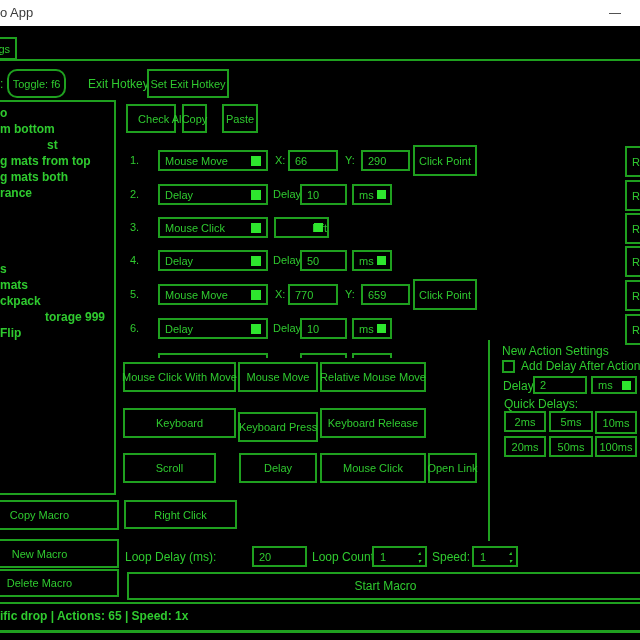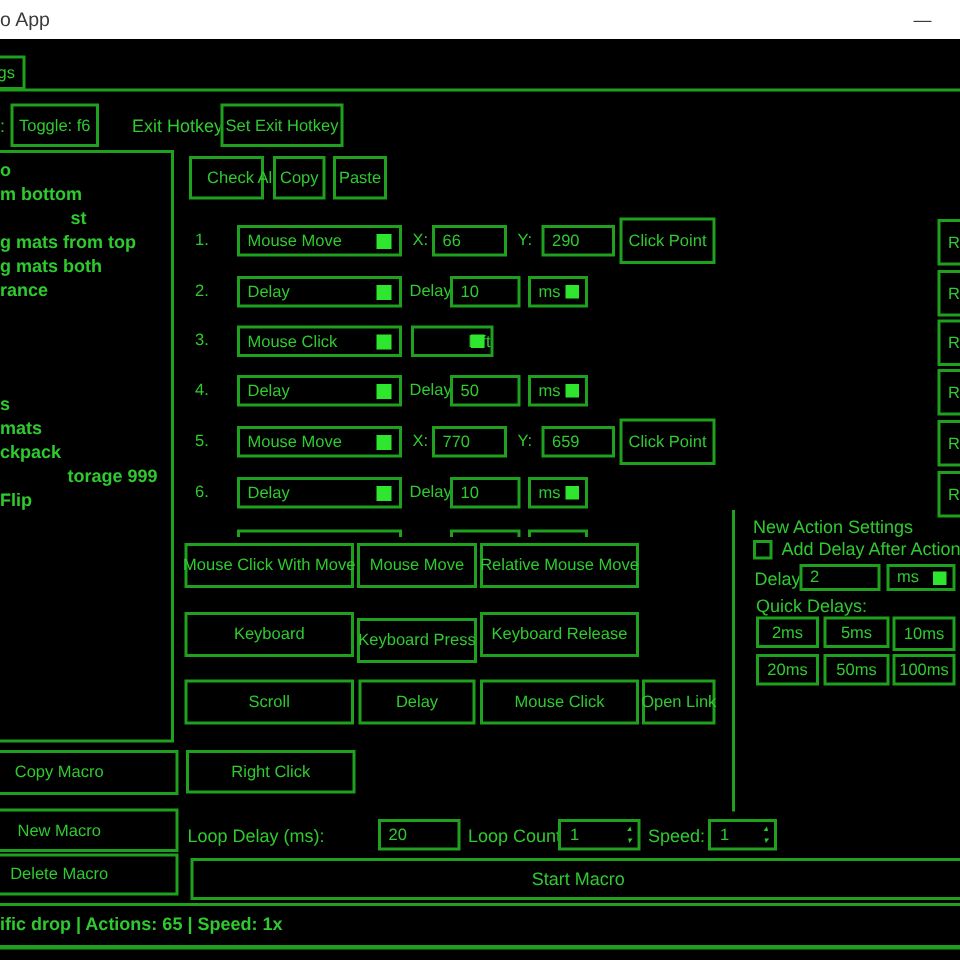--- a/index.html
+++ b/index.html
@@ -56,21 +56,21 @@
   <span class="title-text">o App</span>
   <span class="min-btn">—</span>
 </div>
 
 <div class="tab">
   <span>gs</span>
 </div>
 <div class="hline" style="left:0;top:59px;width:640px;height:2px;"></div>
 
 <span class="lbl b" style="left:0;top:77px;">:</span>
-<div class="btn" style="left:7px;top:69px;width:59px;height:29px;">Toggle: f6</div>
+<div class="btn" style="left:7px;top:69px;width:59px;height:29px;border-radius:10px;">Toggle: f6</div>
 <span class="lbl b" style="left:88px;top:77px;">Exit Hotkey:</span>
 <div class="btn" style="left:147px;top:69px;width:82px;height:29px;">Set Exit Hotkey</div>
 
 <div class="list">
   <span class="it" style="top:4px;">o</span>
   <span class="it" style="top:20px;">m bottom</span>
   <span class="it" style="top:36px;padding-left:47px;">st</span>
   <span class="it" style="top:52px;">g mats from top</span>
   <span class="it" style="top:68px;">g mats both</span>
   <span class="it" style="top:84px;">rance</span>
@@ -79,21 +79,21 @@
   <span class="it" style="top:192px;">ckpack</span>
   <span class="it" style="top:208px;padding-left:45px;">torage 999</span>
   <span class="it" style="top:224px;">Flip</span>
 </div>
 
 <div class="btn" style="left:-40px;top:500px;width:159px;height:30px;">Copy Macro</div>
 <div class="btn" style="left:-40px;top:539px;width:159px;height:29px;">New Macro</div>
 <div class="btn" style="left:-40px;top:569px;width:159px;height:28px;">Delete Macro</div>
 
 <div class="btn" style="left:126px;top:104px;width:50px;height:29px;padding-left:20px;">Check All</div>
-<div class="btn" style="left:182px;top:104px;width:35px;height:29px;">Copy</div>
+<div class="btn" style="left:182px;top:104px;width:25px;height:29px;">Copy</div>
 <div class="btn" style="left:222px;top:104px;width:36px;height:29px;">Paste</div>
 
 <div class="viewport">
 
   <span class="num" style="left:10px;top:14px;">1.</span>
   <div class="dd" style="left:38px;top:10px;width:110px;">
     <span>Mouse Move</span>
     <i class="sq"></i>
   </div>
   <span class="lbl" style="left:155px;top:14px;">X:</span>
@@ -171,21 +171,21 @@
 </div>
 
 <div class="btn" style="left:123px;top:362px;width:113px;height:30px;">Mouse Click With Move</div>
 <div class="btn" style="left:238px;top:362px;width:80px;height:30px;">Mouse Move</div>
 <div class="btn" style="left:320px;top:362px;width:106px;height:30px;">Relative Mouse Move</div>
 
 <div class="btn" style="left:123px;top:408px;width:113px;height:30px;">Keyboard</div>
 <div class="btn" style="left:238px;top:412px;width:80px;height:30px;">Keyboard Press</div>
 <div class="btn" style="left:320px;top:408px;width:106px;height:30px;">Keyboard Release</div>
 
-<div class="btn" style="left:123px;top:453px;width:113px;height:30px;">Scroll</div>
+<div class="btn" style="left:123px;top:453px;width:93px;height:30px;">Scroll</div>
 <div class="btn" style="left:239px;top:453px;width:78px;height:30px;">Delay</div>
 <div class="btn" style="left:320px;top:453px;width:106px;height:30px;">Mouse Click</div>
 <div class="btn" style="left:428px;top:453px;width:49px;height:30px;">Open Link</div>
 
 <div class="btn" style="left:124px;top:500px;width:113px;height:29px;">Right Click</div>
 
 <div class="hline" style="left:488px;top:340px;width:2px;height:201px;"></div>
 <span class="lbl b" style="left:502px;top:344px;">New Action Settings</span>
 <span class="chk" style="left:502px;top:360px;"></span>
 <span class="lbl b" style="left:521px;top:359px;">Add Delay After Action</span>

